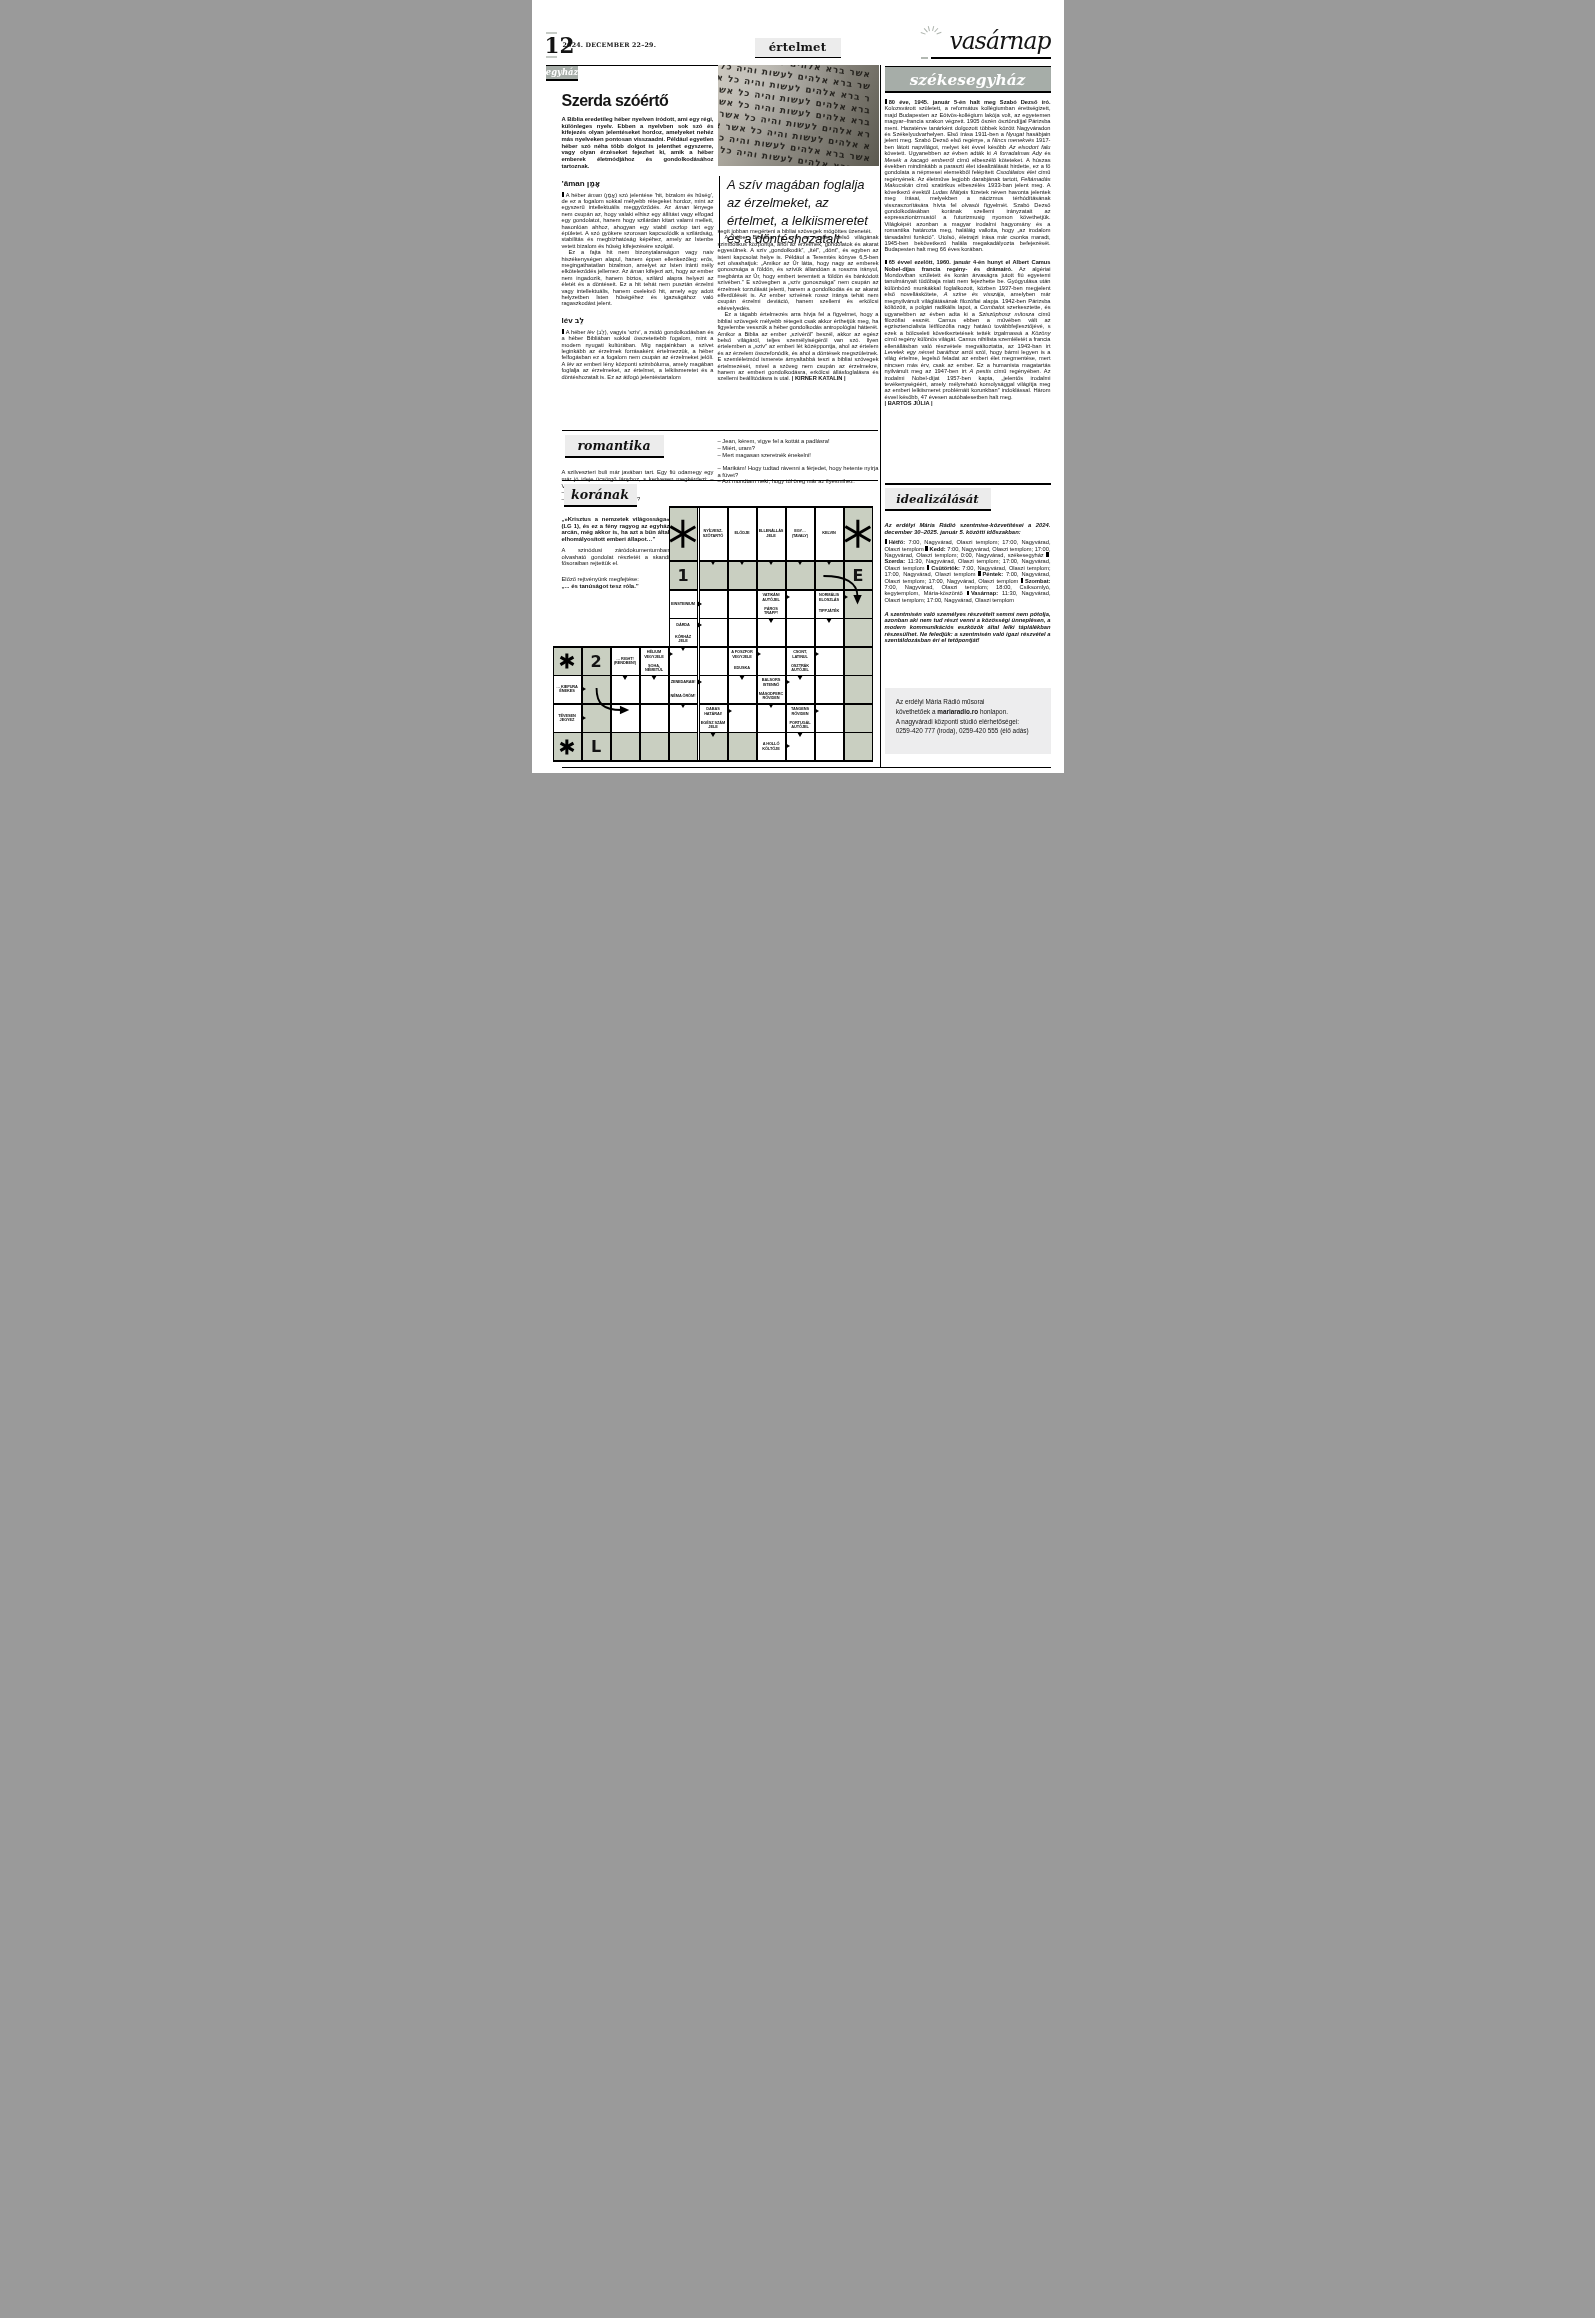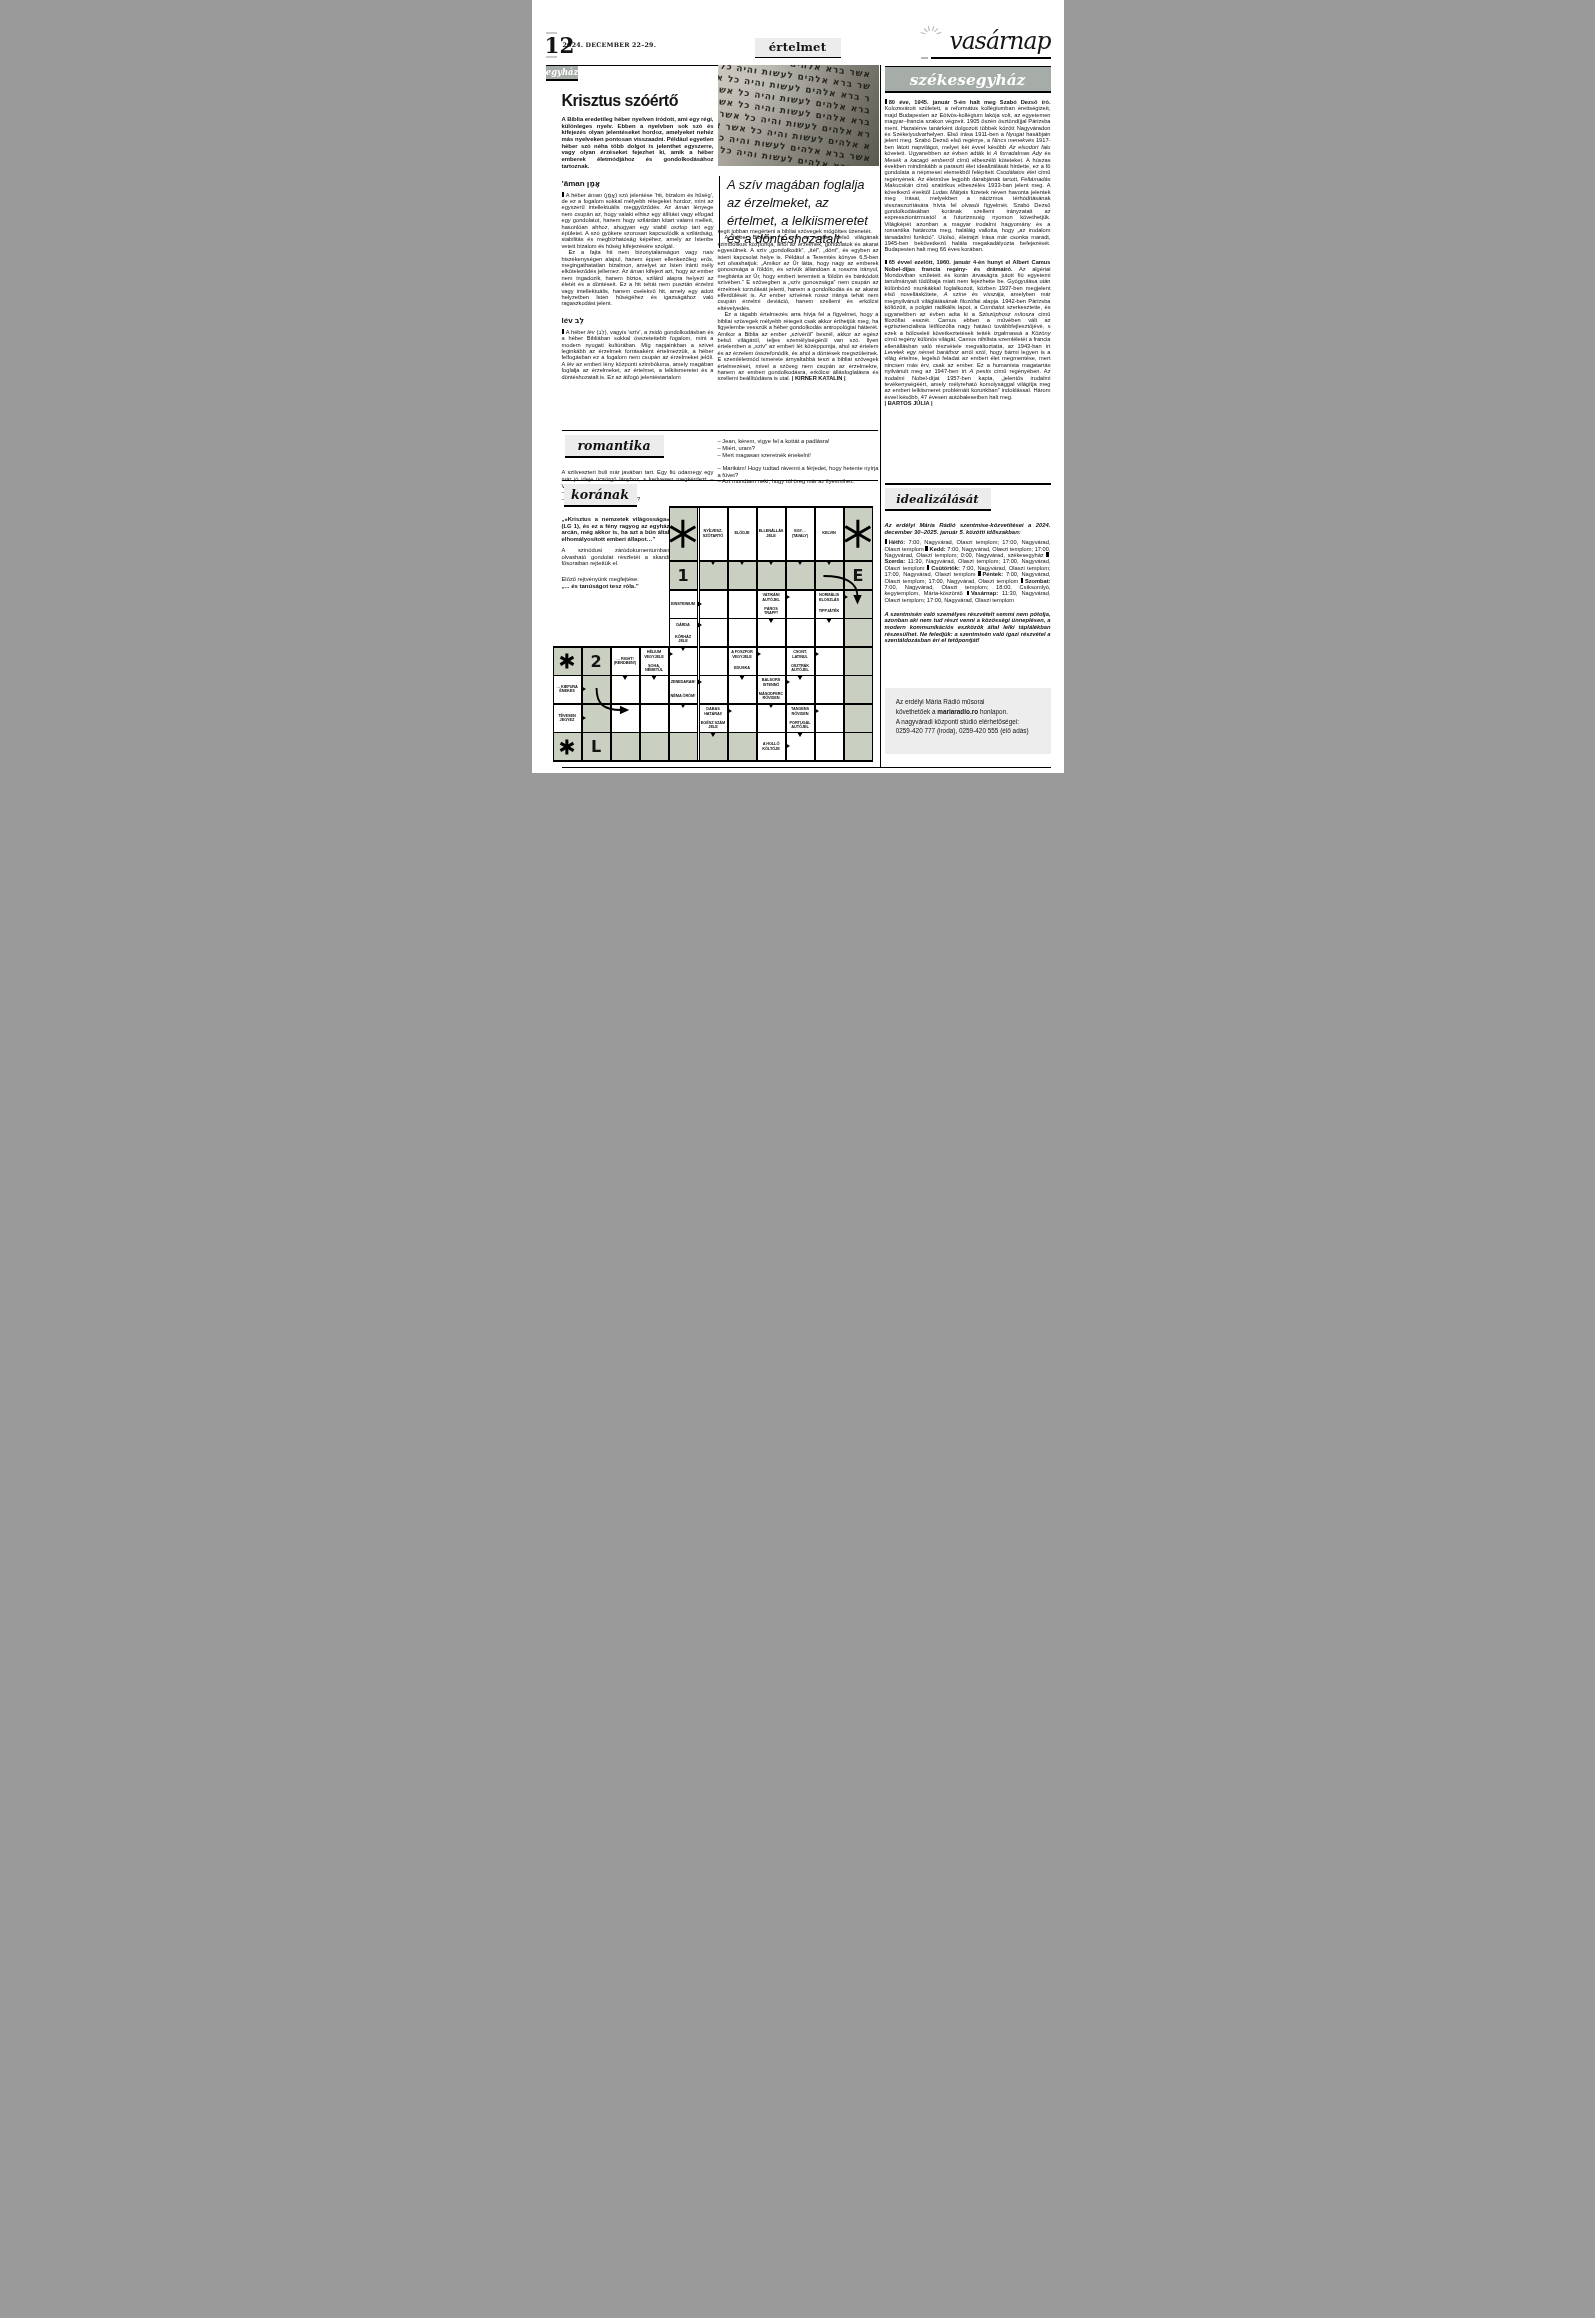--- a/index.html
+++ b/index.html
@@ -102,21 +102,21 @@
   <div class="rule" style="left:14.5px;top:65px;width:332px;height:1.2px;"></div>
   <div class="abs tab-dark" style="left:14.5px;top:66px;width:32px;height:12.6px;font-size:8.4px;">egyház</div>
   <div class="rule" style="left:14.5px;top:79px;width:32px;height:1.6px;"></div>
 
   <div class="abs tab-dark" style="left:353px;top:66px;width:166px;height:25px;font-size:15.4px;border-top:1.2px solid #000;">székesegyház</div>
   <div class="rule" style="left:353px;top:91px;width:166px;height:1.9px;"></div>
 
   <div class="rule" style="left:348px;top:65px;width:1.2px;height:703px;"></div>
 
   <div class="abs" style="left:30px;top:93px;width:152px;">
-    <div class="headline">Krisztus szóértő</div>
+    <div class="headline">Szerda szóértő</div>
     <div class="lead">A Biblia eredetileg héber nyelven íródott, ami egy régi, különleges nyelv. Ebben a nyelvben sok szó és kifejezés olyan jelentéseket hordoz, amelyeket nehéz más nyelveken pontosan visszaadni. Például egyetlen héber szó néha több dolgot is jelenthet egyszerre, vagy olyan érzéseket fejezhet ki, amik a héber emberek életmódjához és gondolkodásához tartoznak.</div>
     <div class="subhead">
       <span>’āman</span>
       <span class="he" style="font-size:7.5px;">אָמַן</span>
     </div>
     <div class="bodytxt">
       <p><span class="mark"></span><span class="">A héber </span><span class="i">āman</span><span class=""> (</span><span class="he">אָמַן</span><span class="">) szó jelentése ’hit, bizalom és hűség’, de ez a fogalom sokkal mélyebb rétegeket hordoz, mint az egyszerű intellektuális meggyőződés. Az </span><span class="i">āman</span><span class=""> lényege nem csupán az, hogy valaki elhisz egy állítást vagy elfogad egy gondolatot, hanem hogy szilárdan kitart valami mellett, hasonlóan ahhoz, ahogyan egy stabil oszlop tart egy épületet. A szó gyökere szorosan kapcsolódik a szilárdság, stabilitás és megbízhatóság képéhez, amely az Istenbe vetett bizalom és hűség kifejezésére szolgál.</span></p>
       <p class="ind"><span class="">Ez a fajta hit nem bizonytalanságon vagy naiv hiszékenységen alapul, hanem éppen ellenkezőleg: erős, megingathatatlan bizalmon, amelyet az Isten iránti mély elköteleződés jellemez. Az </span><span class="i">āman</span><span class=""> kifejezi azt, hogy az ember nem ingadozik, hanem biztos, szilárd alapra helyezi az életét és a döntéseit. Ez a hit tehát nem pusztán érzelmi vagy intellektuális, hanem cselekvő hit, amely egy adott helyzetben Isten hűségéhez és igazságához való ragaszkodást jelent.</span></p>
     </div>
     <div class="subhead">

